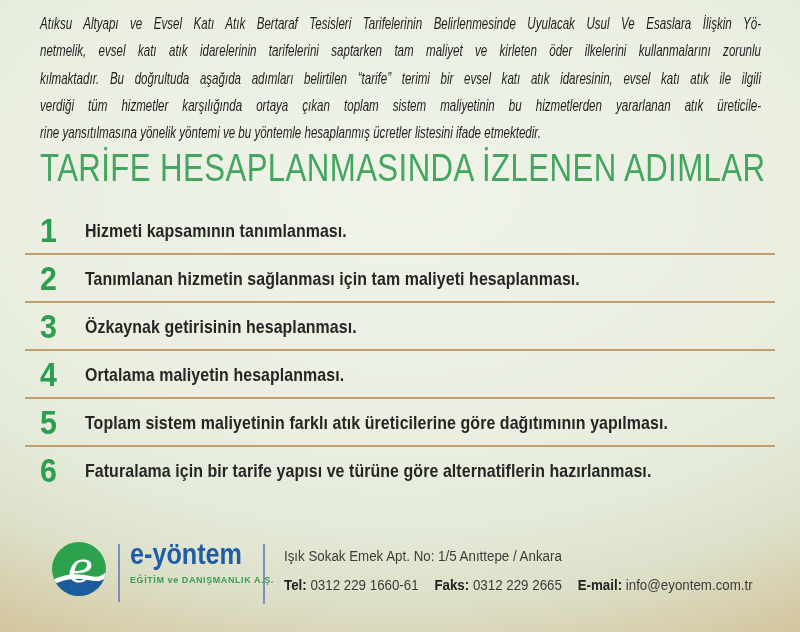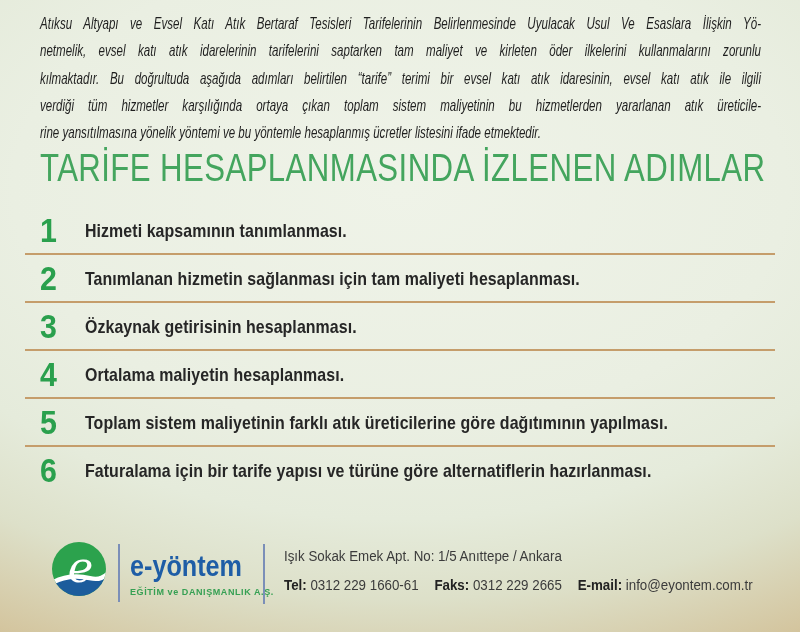--- a/index.html
+++ b/index.html
@@ -40,21 +40,21 @@
   }
   .step-row .divider{
     position:absolute;left:25px;right:25px;bottom:0;height:2px;
     background:#c59d6b;
   }
   
   .logo-mark{position:absolute;left:52px;top:542px;width:54px;height:54px;}
   .vline{position:absolute;width:2px;background:#7b8fb8;}
   .vline.v1{left:118px;top:544px;height:58px;}
   .vline.v2{left:263px;top:544px;height:60px;}
-  .brand{position:absolute;left:130px;top:549px;}
+  .brand{position:absolute;left:130px;top:537px;}
   .brand-name{
     font-size:30px;font-weight:700;color:#1e5da6;white-space:nowrap;
     transform:scaleX(0.84);transform-origin:left top;letter-spacing:0px;
   }
   .brand-sub{
     margin-top:3px;font-size:9.5px;font-weight:700;color:#36a053;
     letter-spacing:0.6px;white-space:nowrap;
     transform:scaleX(0.95);transform-origin:left top;
   }
   .contact{position:absolute;left:284px;top:547px;}

